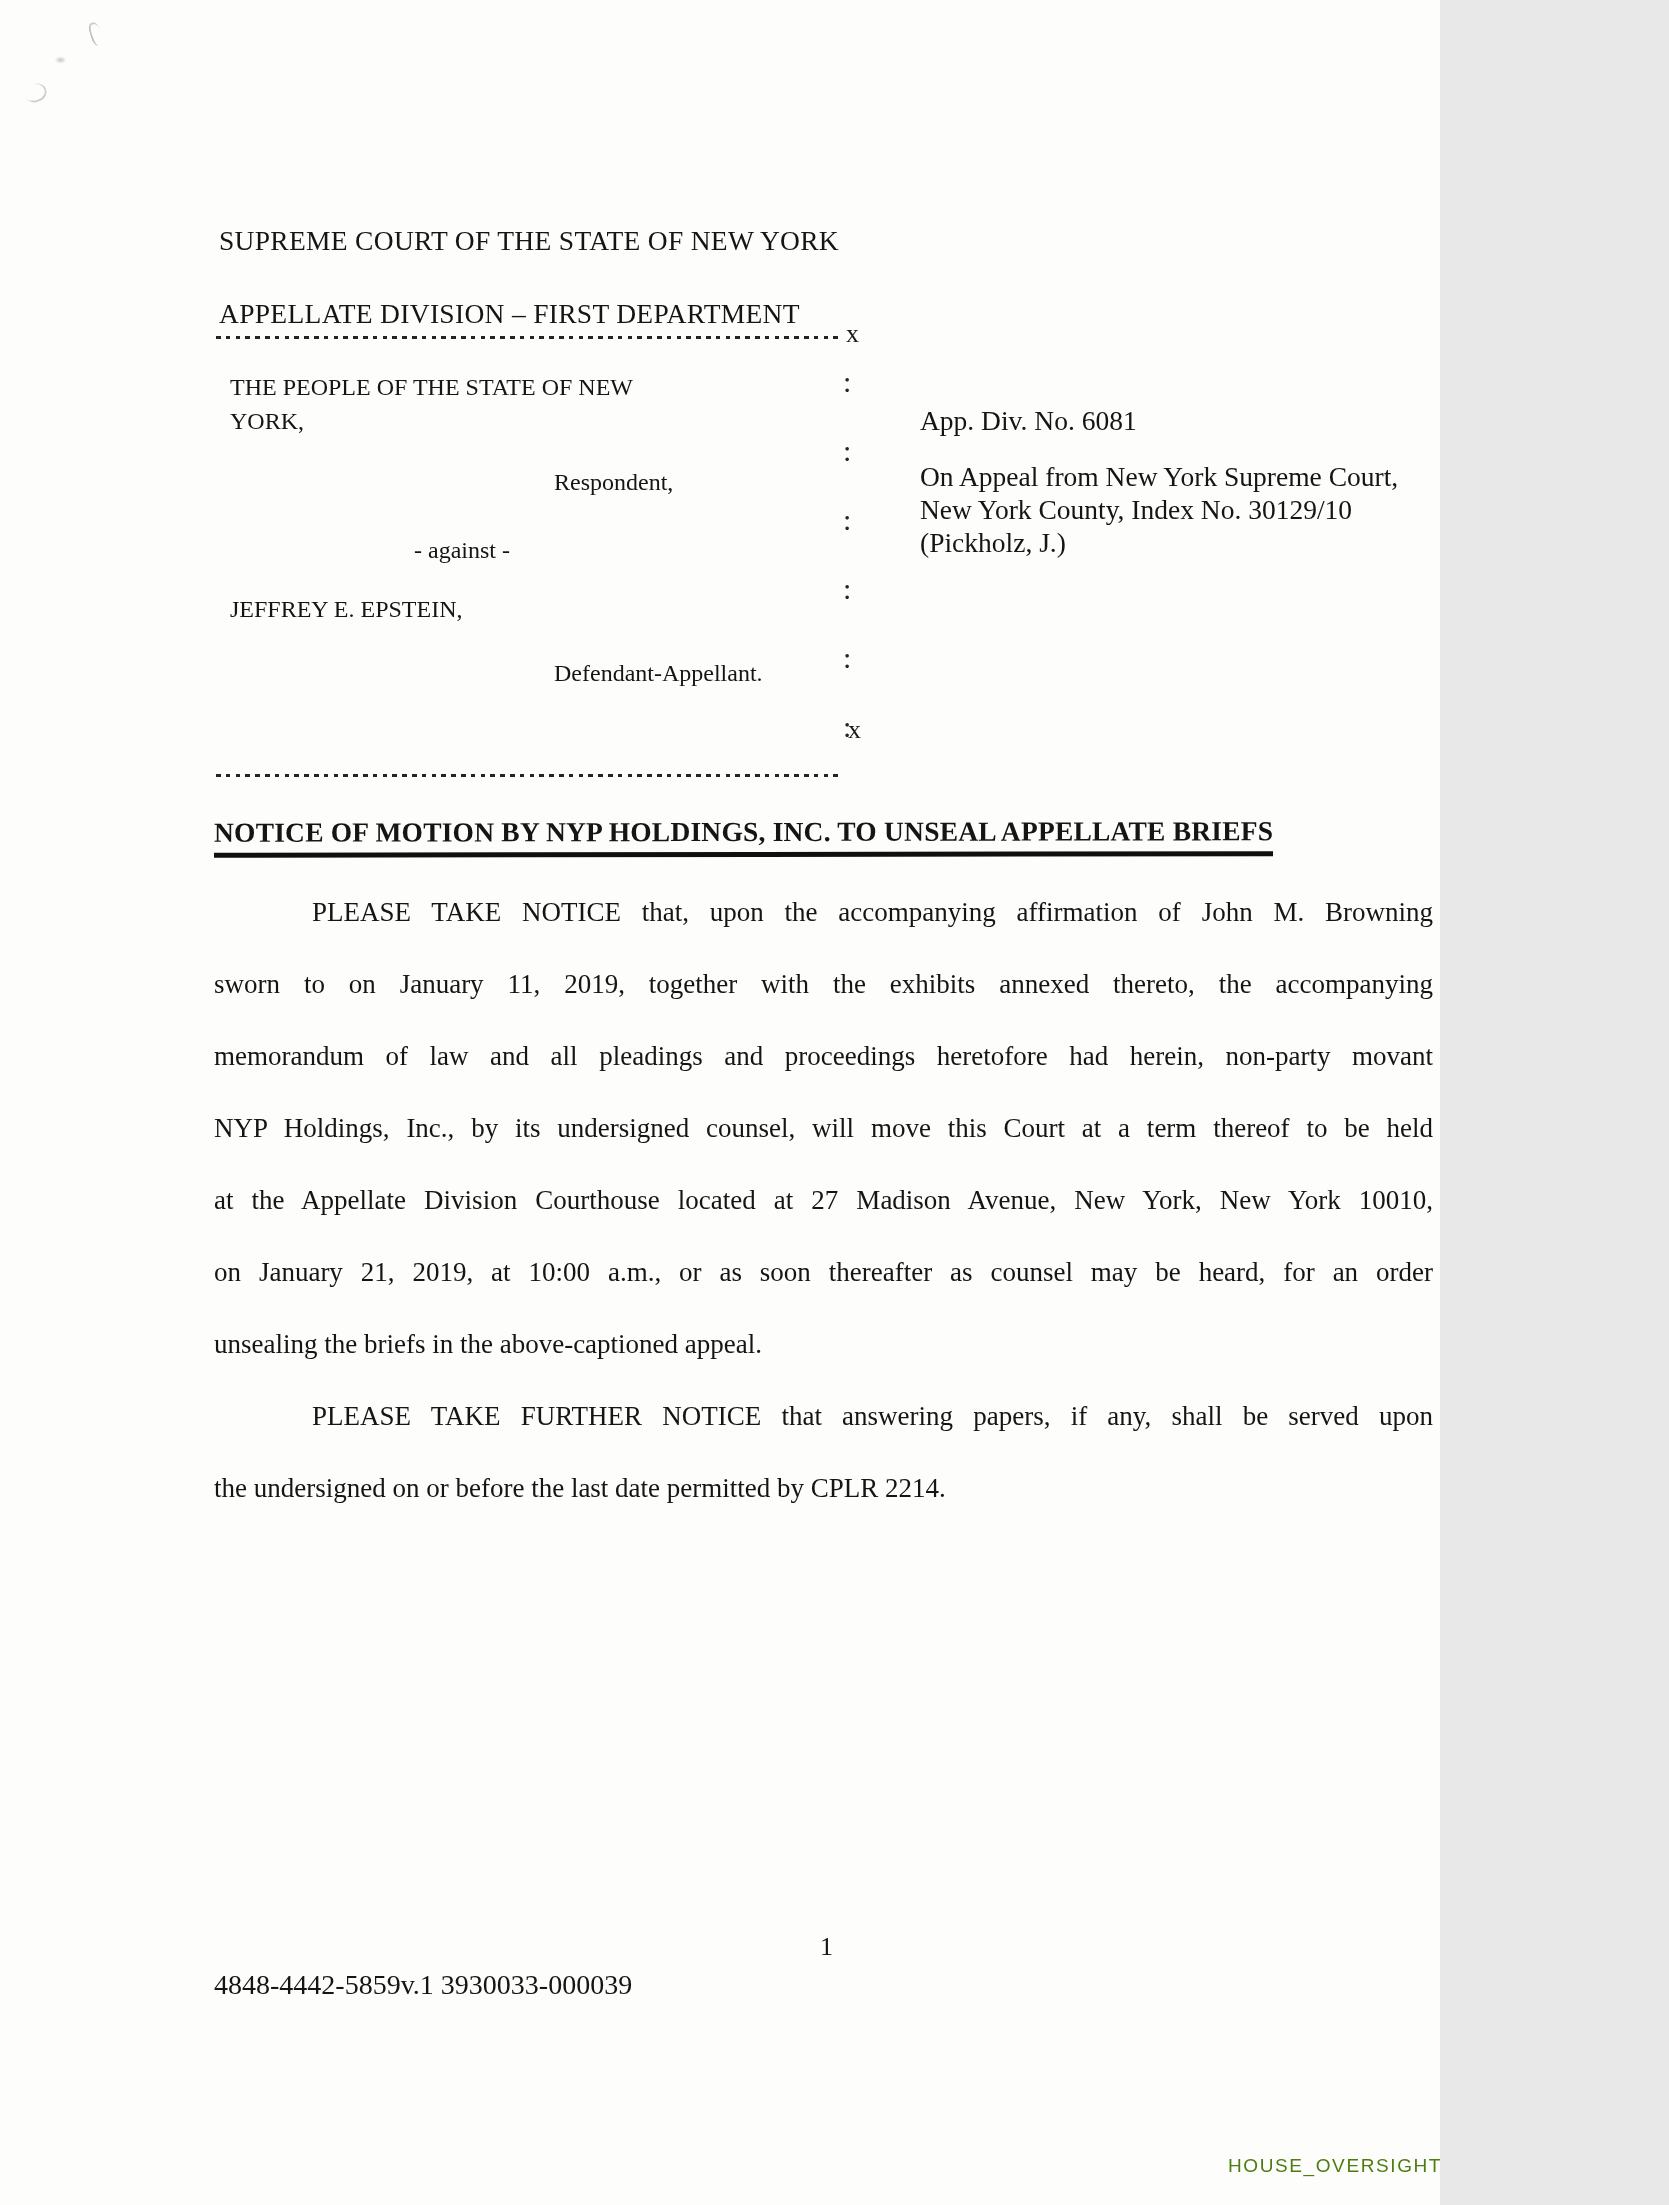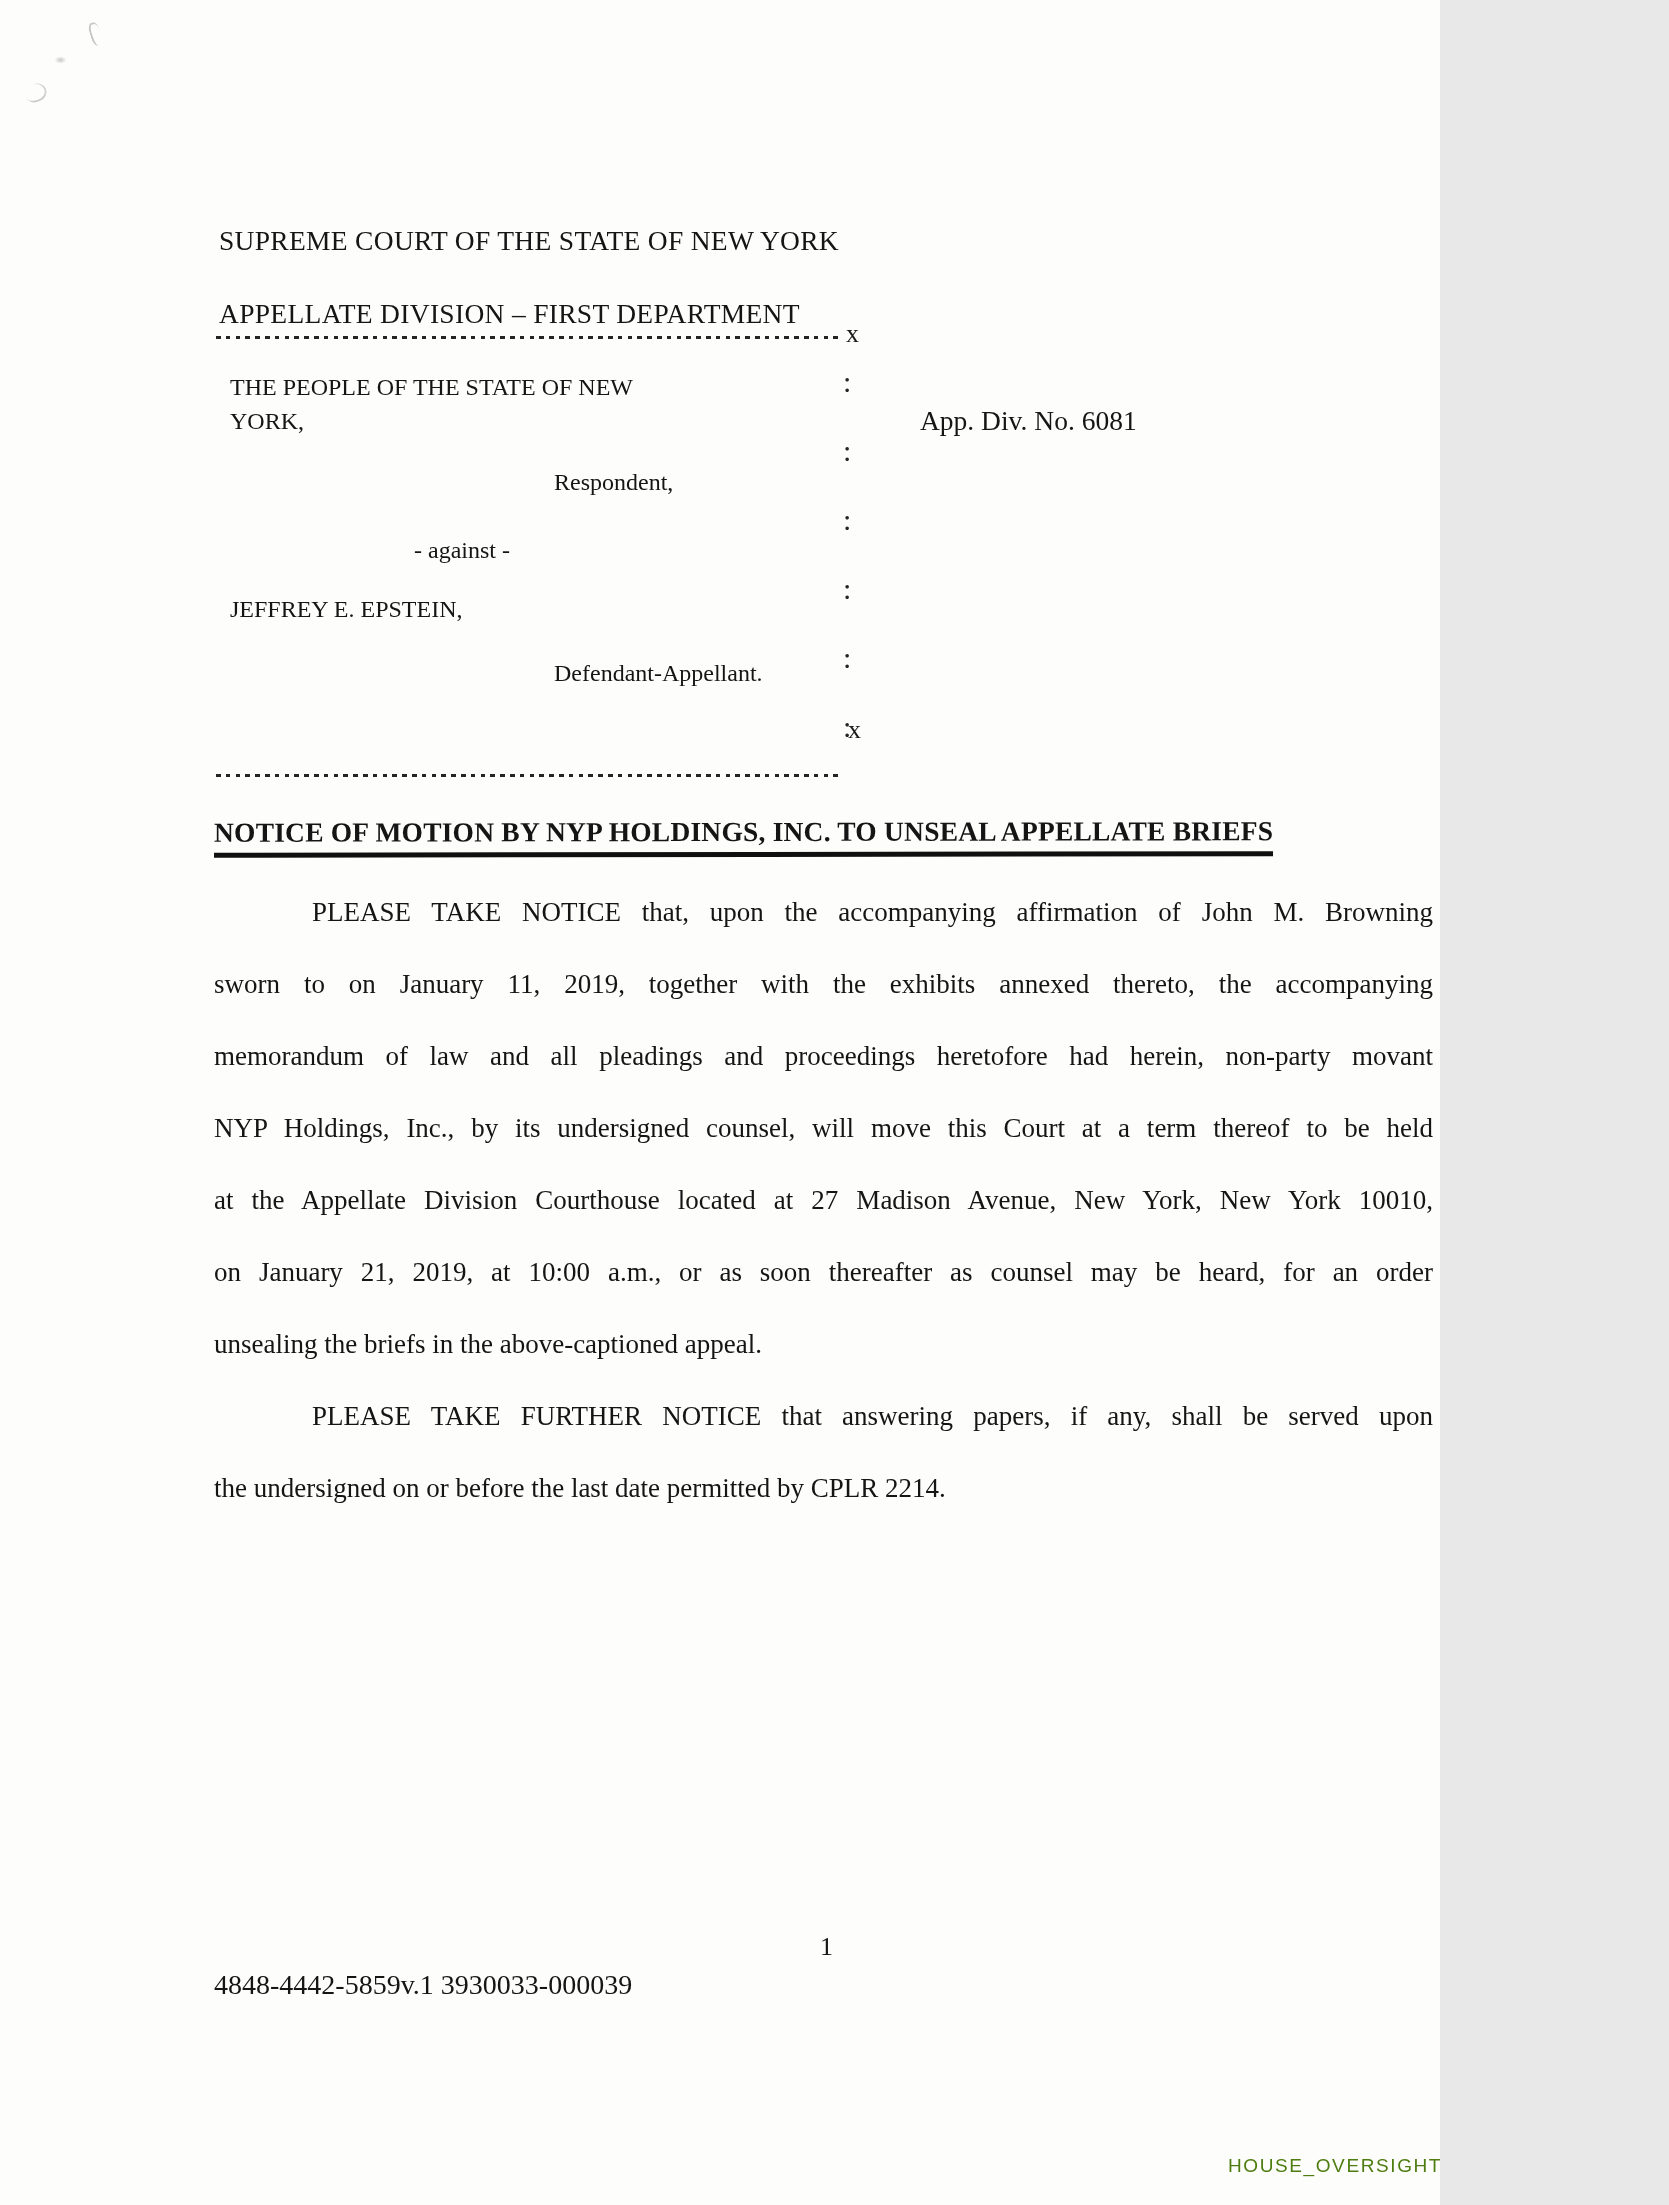--- a/index.html
+++ b/index.html
@@ -97,20 +97,25 @@
 
   <div class="abs colons">:
 :
 :
 :
 :
 :</div>
   <span class="abs xmark x-bottom">x</span>
 
   <div class="abs case-line appdiv">App. Div. No. 6081</div>
+  <div class="abs appeal-block">
+    <div>On Appeal from New York Supreme Court,</div>
+    <div>New York County, Index No. 30129/10</div>
+    <div>(Pickholz, J.)</div>
+  </div>
 
   <div class="abs dash dash-bottom"></div>
 
   <div class="abs title-wrap">
     <span class="title-inner">NOTICE OF MOTION BY NYP HOLDINGS, INC. TO UNSEAL APPELLATE BRIEFS</span>
   </div>
 
   <div class="abs body-block">
       <div class="body-line indent justify">PLEASE TAKE NOTICE that, upon the accompanying affirmation of John M. Browning</div>
       <div class="body-line justify">sworn to on January 11, 2019, together with the exhibits annexed thereto, the accompanying</div>

